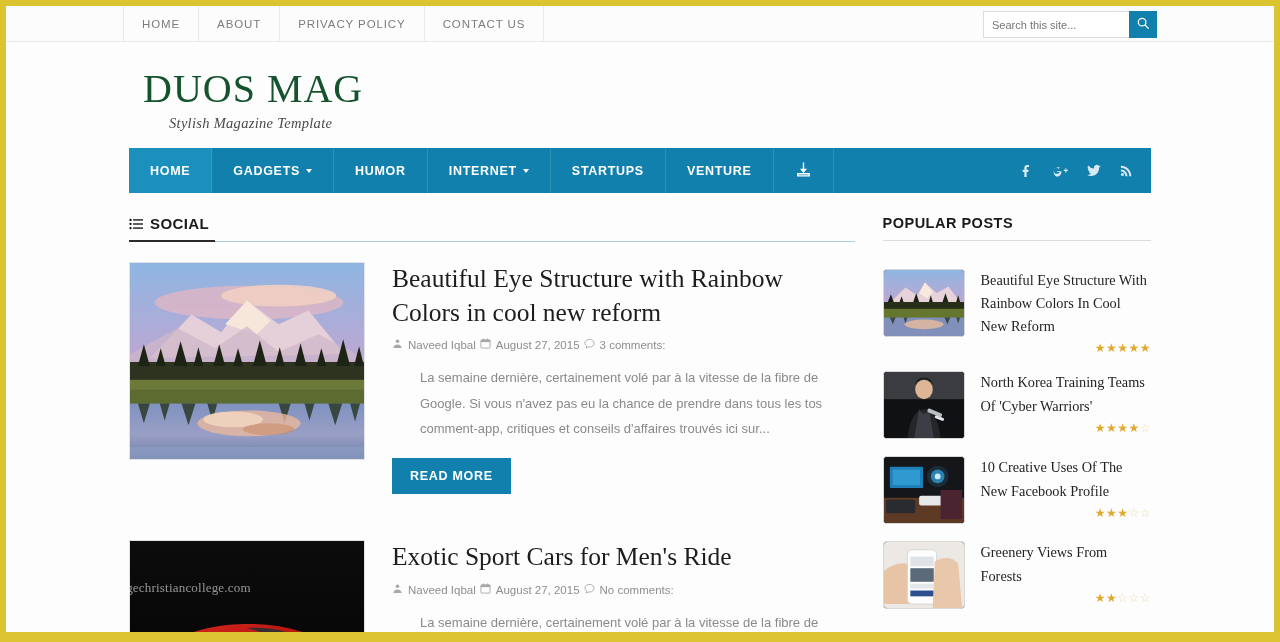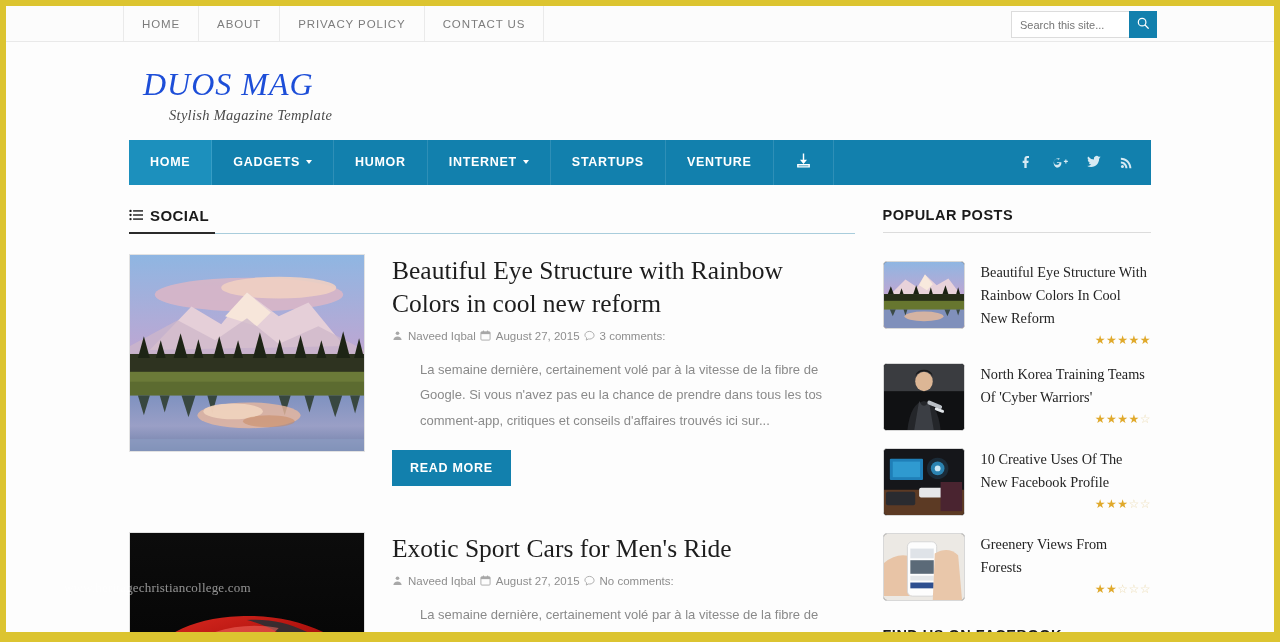--- a/index.html
+++ b/index.html
@@ -39,21 +39,21 @@
     border-right: 1px solid #eaeaea;
     font-weight: 400;
     white-space: nowrap;
   }
   .topnav a:first-child { border-left: 1px solid #eaeaea; }
   .searchwrap {
     position: absolute; right: 117px; top: 5px;
     display: flex; height: 27px;
   }
   .searchwrap input {
-    width: 118px; height: 27px;
+    width: 146px; height: 27px;
     border: 1px solid #dcdcdc;
     border-right: none;
     font-size: 11px;
     color: #9a9a9a;
     padding: 0 8px;
     background: #fff;
     font-family: "Liberation Sans", sans-serif;
     outline: none;
   }
   .searchbtn {
@@ -62,25 +62,24 @@
     border: none;
     display: flex; align-items: center; justify-content: center;
     cursor: pointer;
   }
   .searchbtn svg { width: 14px; height: 14px; fill: none; stroke: #fff; stroke-width: 2.1; }
 
   
   .masthead { padding: 26px 0 16px 137px; }
   .logo {
     font-family: "Liberation Serif", serif;
-    font-size: 32px;
+    font-size: 40px;
     letter-spacing: 1px;
-    color: #1d4ed8;
+    color: #14532d;
     line-height: 1.05;
-    font-style: italic;
   }
   .tagline {
     font-family: "Liberation Serif", serif;
     font-style: italic;
     font-size: 14.5px;
     color: #4a4a4a;
     margin-top: 5px;
     padding-left: 26px;
     letter-spacing: .3px;
   }

